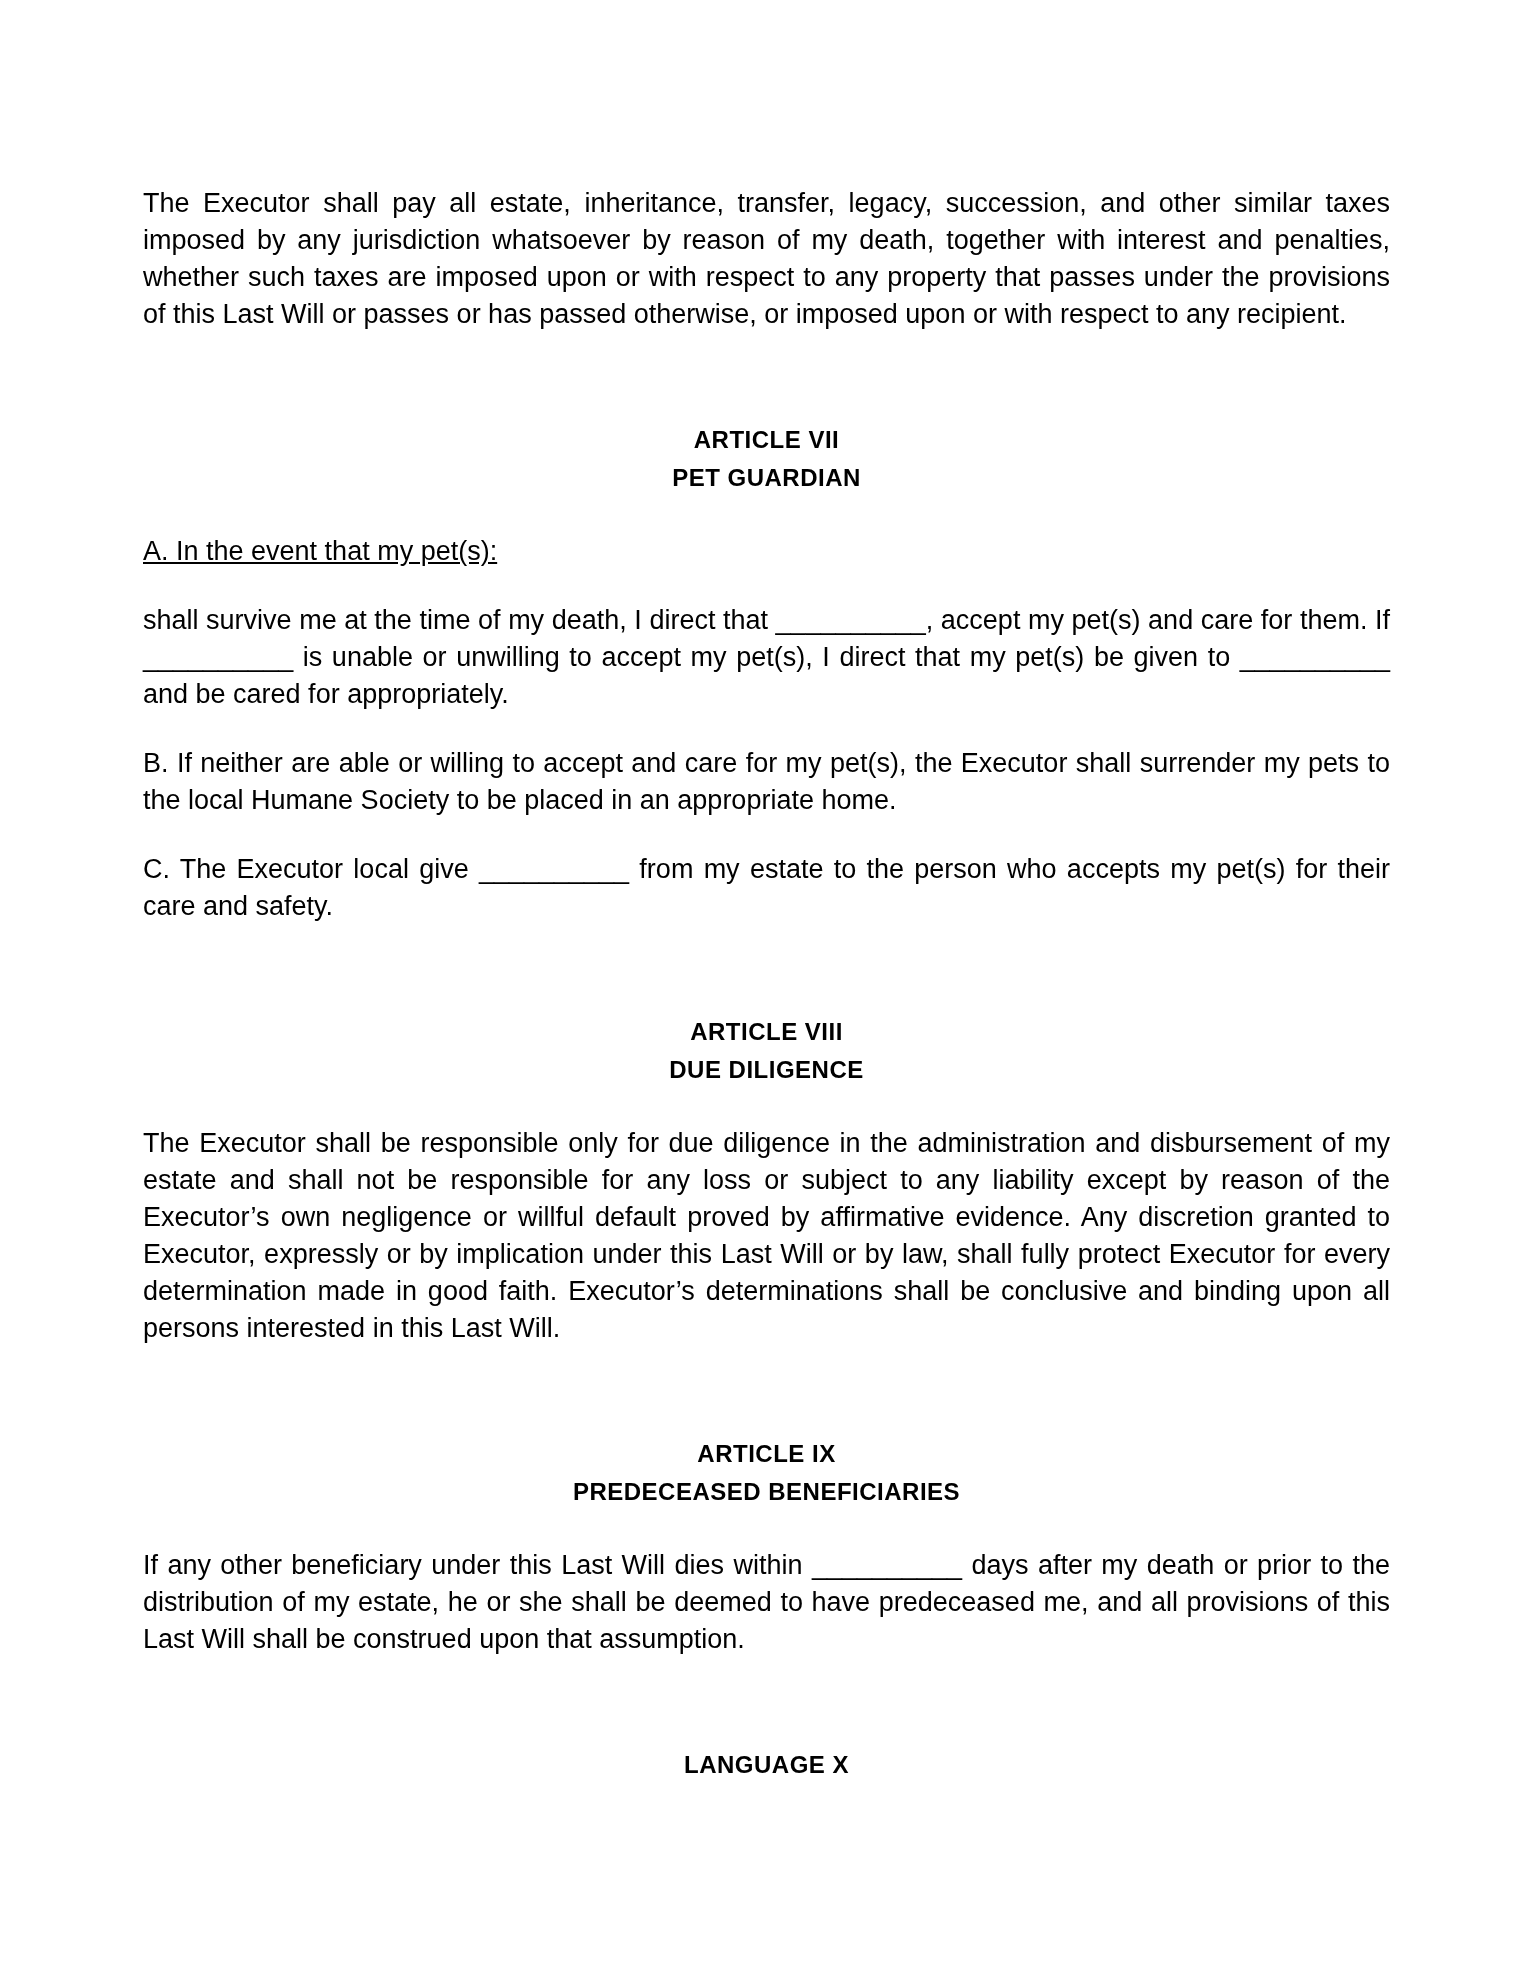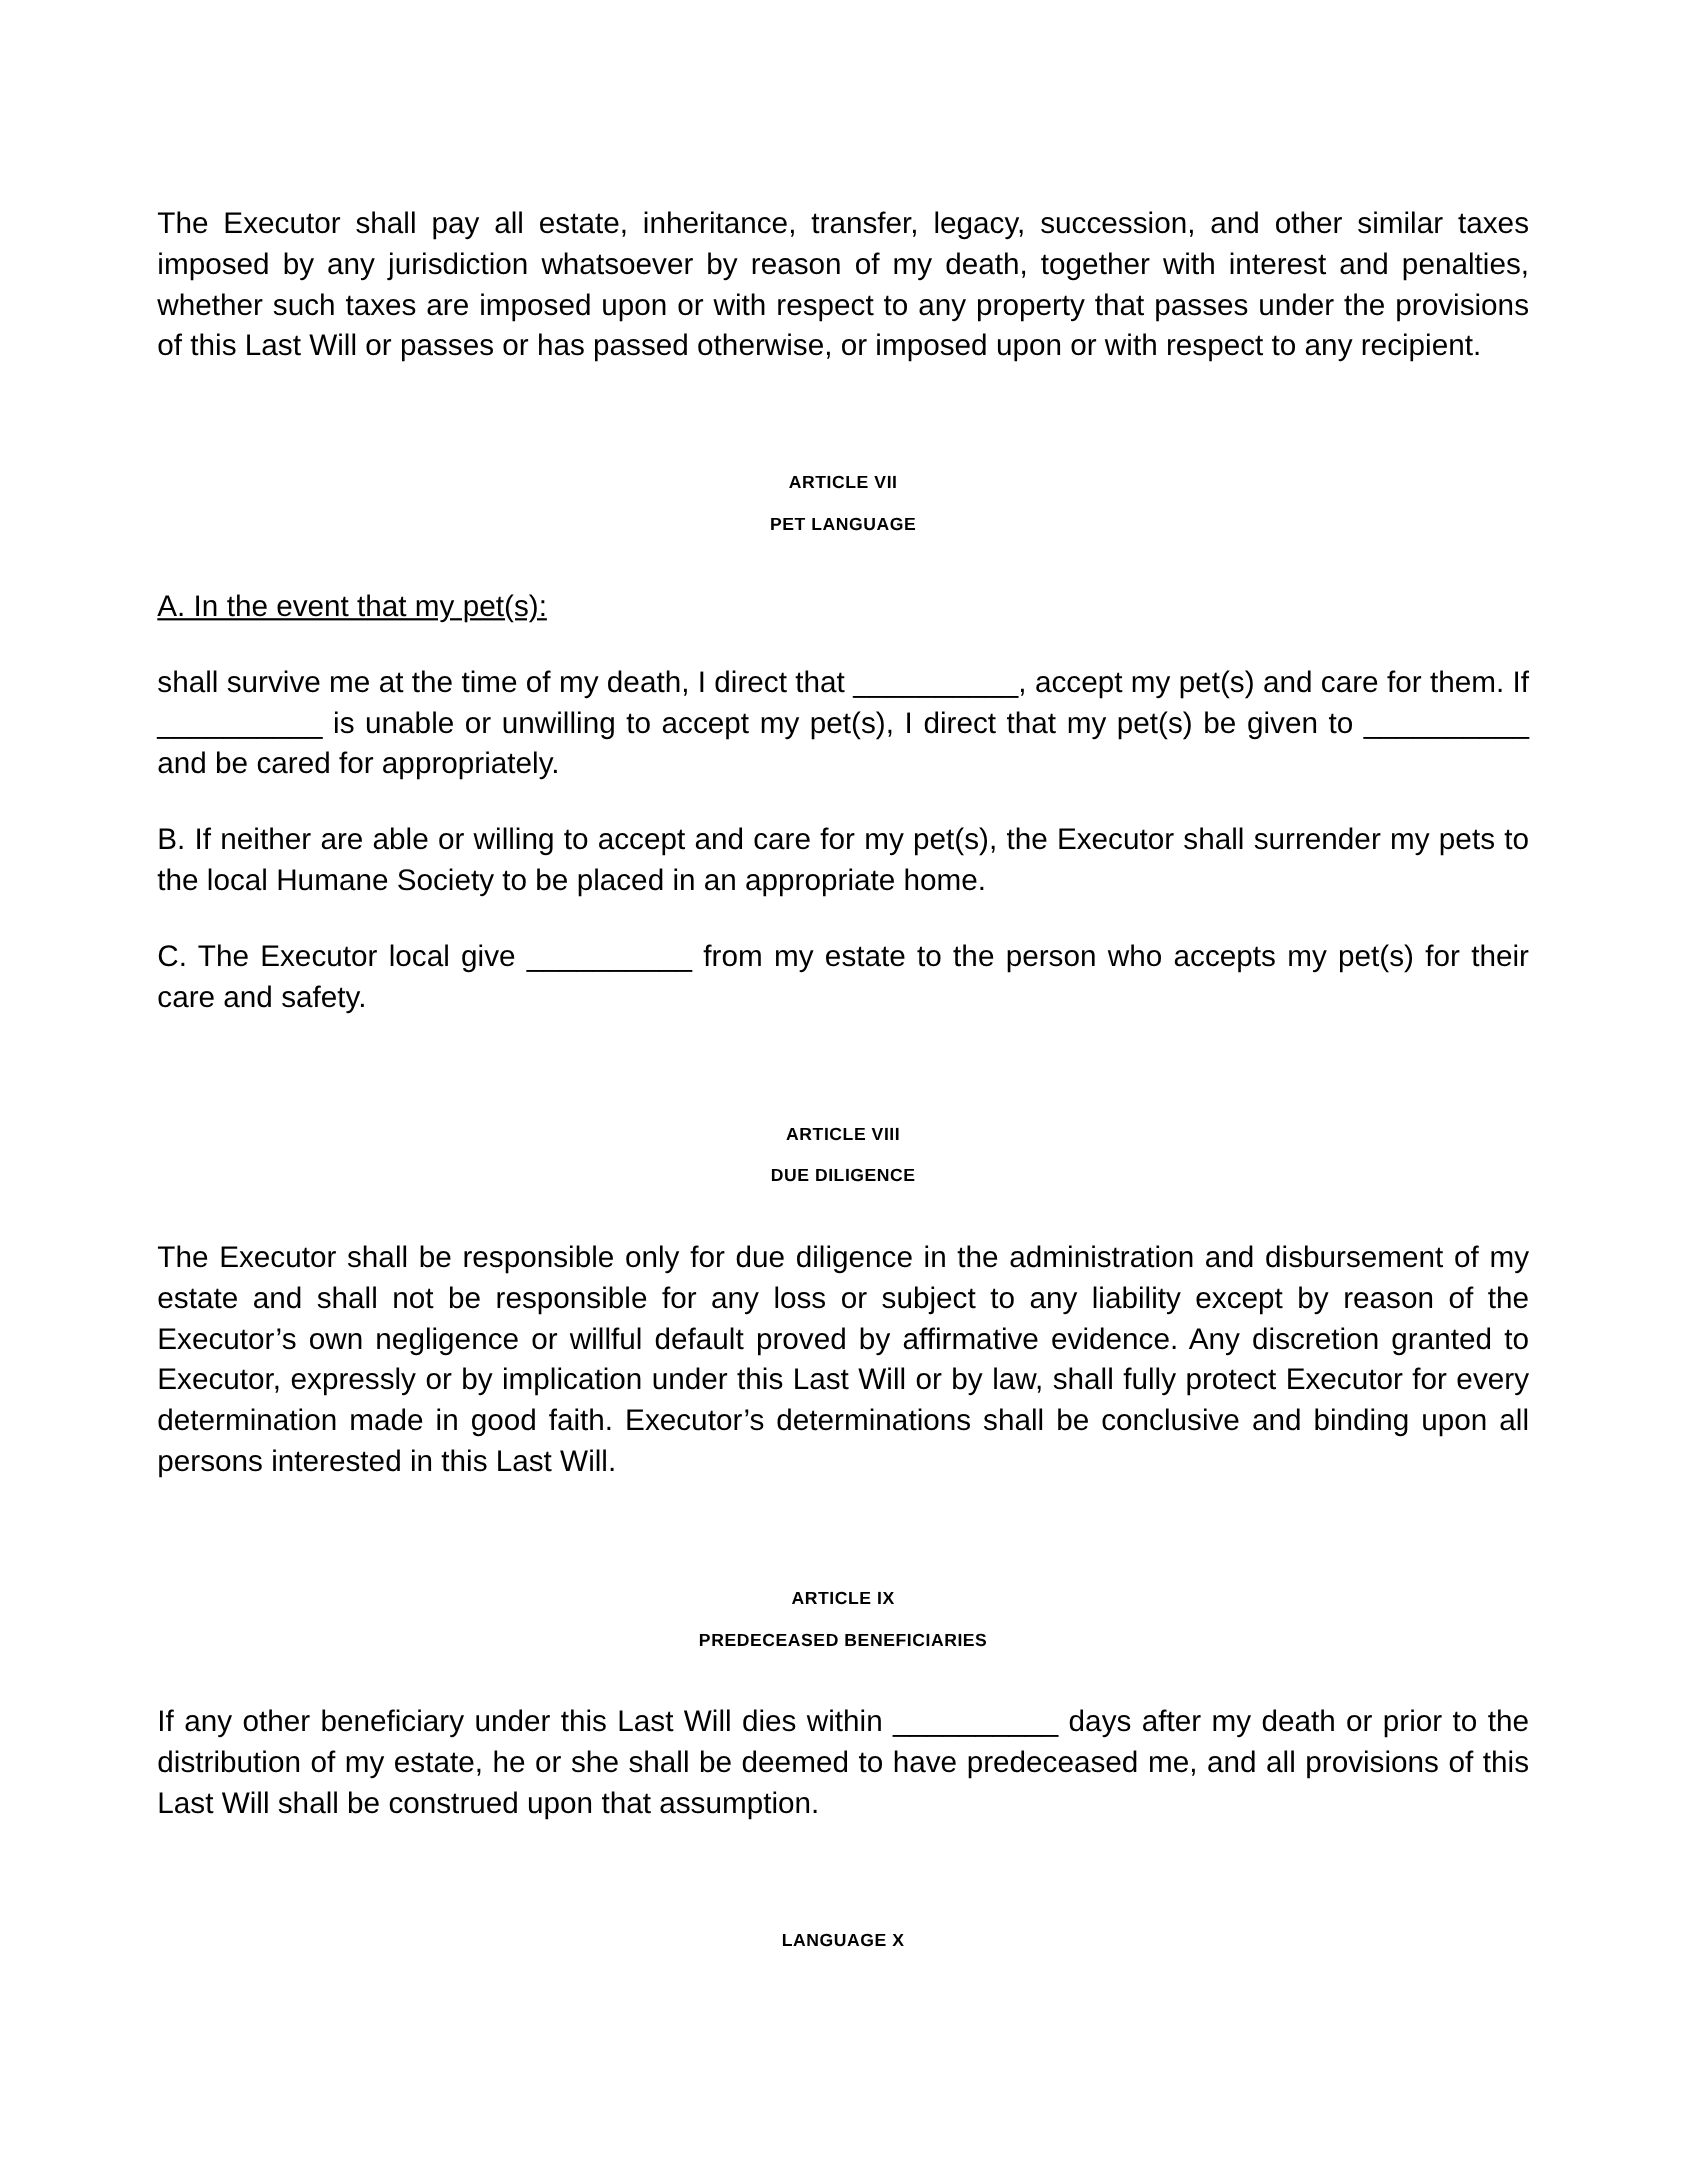--- a/index.html
+++ b/index.html
@@ -26,38 +26,38 @@
     text-align: justify;
   }
   .body-para.no-justify {
     text-align: left;
     text-decoration: underline;
   }
   .article-heading {
     margin: 88px 0 36px 0;
     text-align: center;
     font-weight: bold;
-    font-size: 16px;
+    font-size: 24px;
     line-height: 38px;
     letter-spacing: 0.5px;
   }
   .article-heading div {
     white-space: nowrap;
   }
 </style>
 </head>
 <body>
 
 <div class="doc-page">
 
   <p class="body-para">The Executor shall pay all estate, inheritance, transfer, legacy, succession, and other similar taxes imposed by any jurisdiction whatsoever by reason of my death, together with interest and penalties, whether such taxes are imposed upon or with respect to any property that passes under the provisions of this Last Will or passes or has passed otherwise, or imposed upon or with respect to any recipient.</p>
 
   <div class="article-heading">
     <div>ARTICLE VII</div>
-    <div>PET LANGUAGE</div>
+    <div>PET GUARDIAN</div>
   </div>
 
   <p class="body-para no-justify">A. In the event that my pet(s):</p>
 
   <p class="body-para">shall survive me at the time of my death, I direct that __________, accept my pet(s) and care for them. If __________ is unable or unwilling to accept my pet(s), I direct that my pet(s) be given to __________ and be cared for appropriately.</p>
 
   <p class="body-para">B. If neither are able or willing to accept and care for my pet(s), the Executor shall surrender my pets to the local Humane Society to be placed in an appropriate home.</p>
 
   <p class="body-para">C. The Executor local give __________ from my estate to the person who accepts my pet(s) for their care and safety.</p>
 

